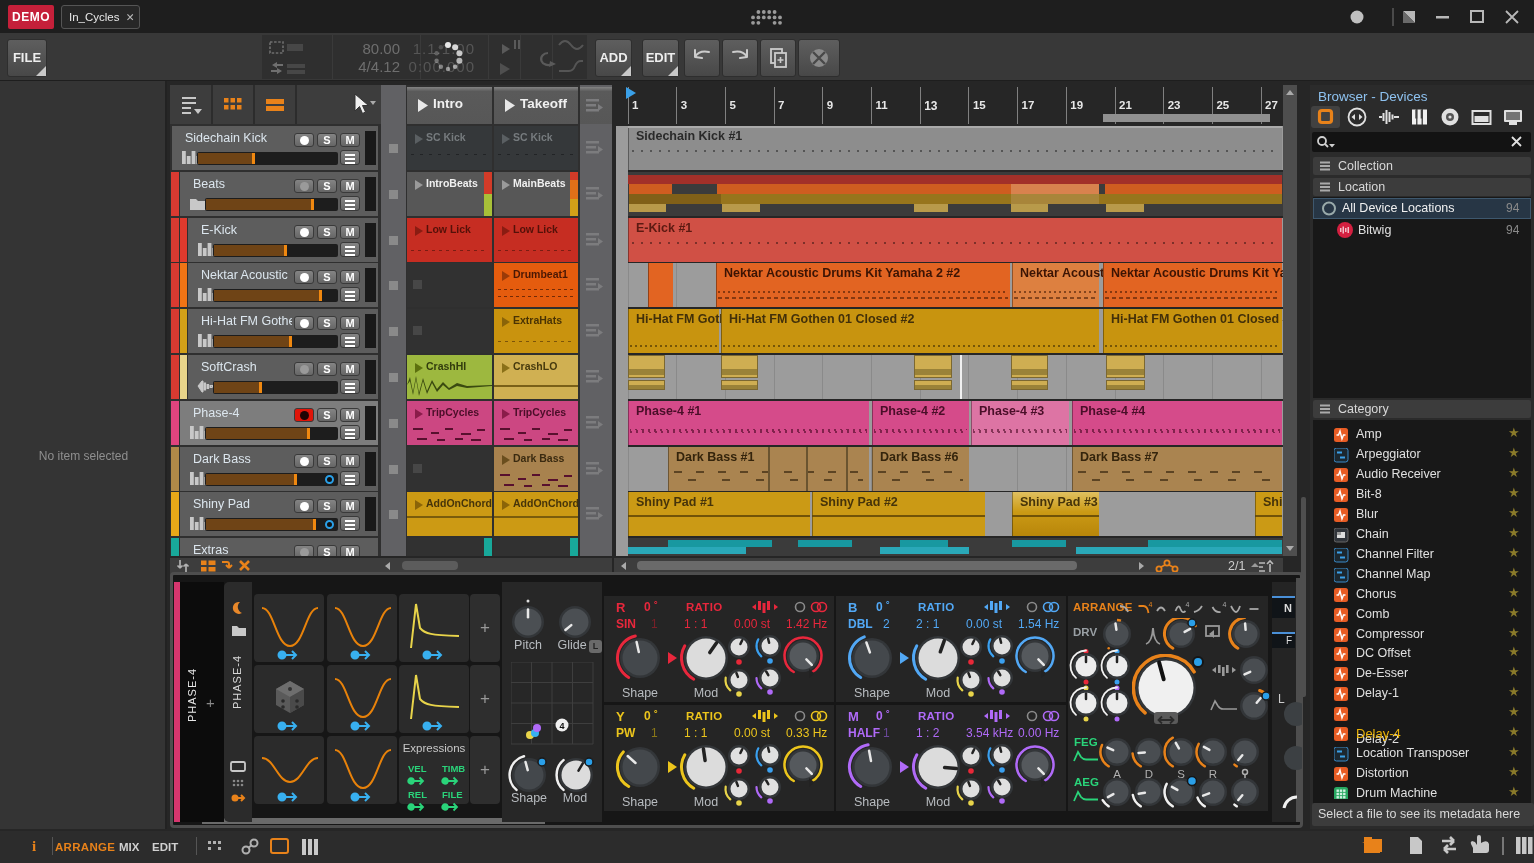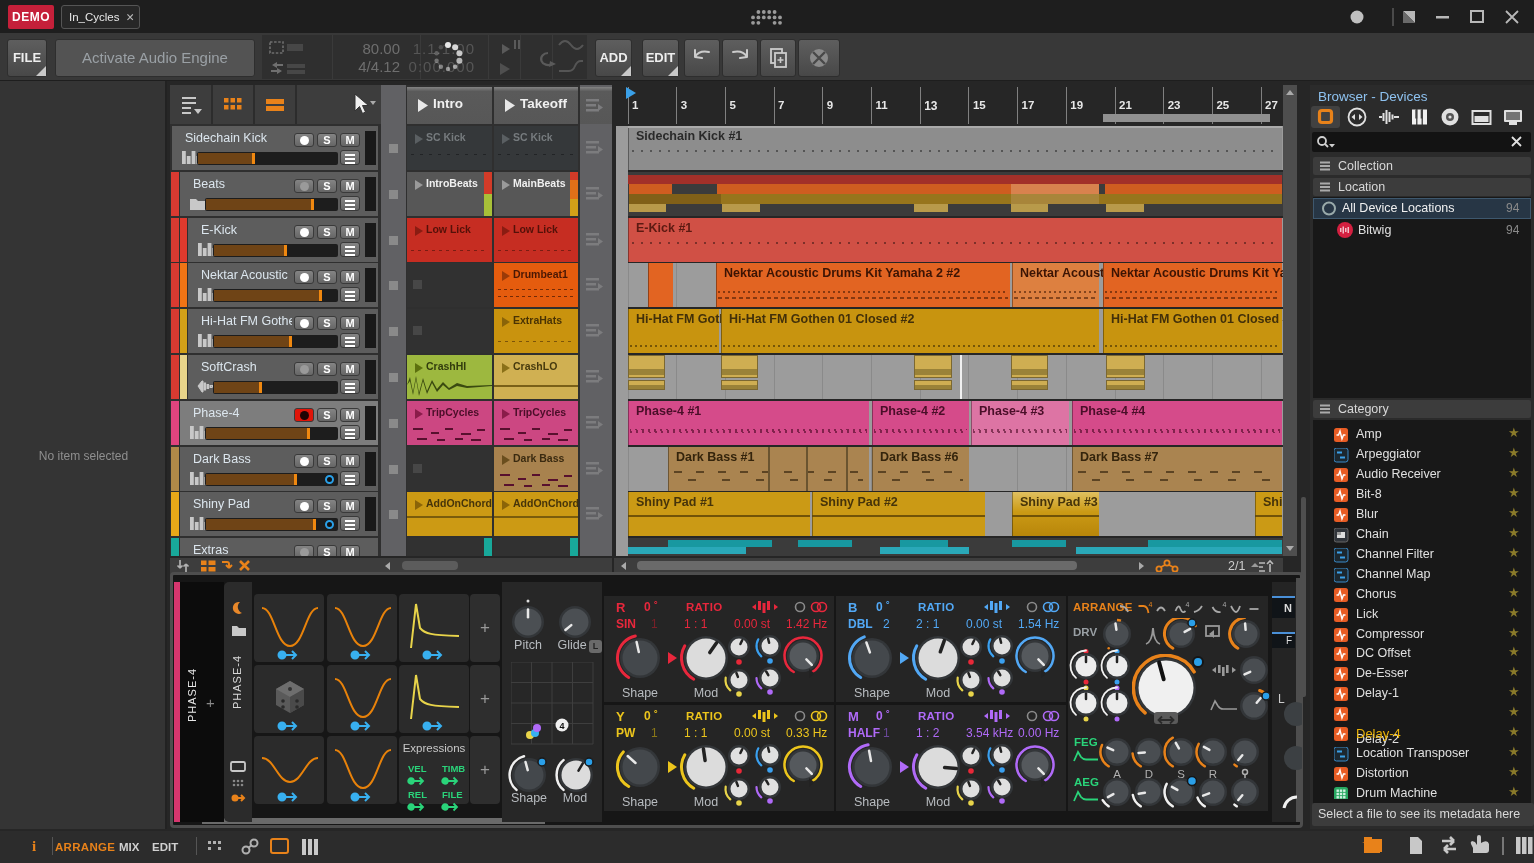--- a/index.html
+++ b/index.html
@@ -24,21 +24,20 @@
         <circle cx="17" cy="17" r="6.5" fill="#c0c0c0"></circle>
         <line x1="53" y1="8" x2="53" y2="26" stroke="#5a5a5a" stroke-width="1.5"></line>
         <path d="M63,11 h12 v12 z" fill="#b8b8b8"></path>
         <path d="M63,11 v12 h12 z" fill="#6a6a6a"></path>
         <rect x="96" y="16" width="13" height="2.5" fill="#b8b8b8"></rect>
         <rect x="131" y="11" width="12" height="11" fill="none" stroke="#b8b8b8" stroke-width="2"></rect>
         <path d="M166,11 l12,12 M178,11 l-12,12" stroke="#b8b8b8" stroke-width="1.8"></path>
       </svg></div>
     <div style="position:absolute;left:0px;top:33px;width:1534px;height:48px;background:#383838;border-bottom:1px solid #1e1e1e"></div>
     <div style="position:absolute;left:7px;top:39px;width:40px;height:38px;background:linear-gradient(#5e5e5e,#484848);border-radius:3px;border:1px solid #2e2e2e;text-align:center;line-height:36px;font-size:13px;font-weight:bold;color:#eee">FILE<div style="position:absolute;right:0;bottom:0;width:0;height:0;border-style:solid;border-width:0 0 10px 10px;border-color:transparent transparent #c8c8c8 transparent"></div></div>
-    <div style="position:absolute;left:55px;top:39px;width:200px;height:38px;background:#535353;border-radius:3px;border:1px solid #2e2e2e;text-align:center;line-height:36px;font-size:15px;color:#9aa0a5">Activate Audio Engine</div>
     <div style="position:absolute;left:262px;top:35px;width:325px;height:44px;background:#2f2f2f"></div>
     <div style="position:absolute;left:332px;top:35px;width:1px;height:44px;background:#3a3a3a"></div>
     <div style="position:absolute;left:420px;top:35px;width:1px;height:44px;background:#3a3a3a"></div>
     <div style="position:absolute;left:488px;top:35px;width:1px;height:44px;background:#3a3a3a"></div>
     <div style="position:absolute;left:520px;top:35px;width:1px;height:44px;background:#3a3a3a"></div>
     <div style="position:absolute;left:552px;top:35px;width:1px;height:44px;background:#3a3a3a"></div>
     <div style="position:absolute;left:262px;top:35px;width:325px;height:44px"><svg width="325" height="44" viewBox="0 0 325 44">
         <rect x="8" y="7" width="13" height="11" fill="none" stroke="#6f6f6f" stroke-width="1.6" stroke-dasharray="2.5,1.6"></rect>
         <rect x="25" y="9" width="16" height="7" fill="#474747"></rect>
         <path d="M10,30 l5,-3 v2 h6 v2 h-6 v2 z M20,36 l-5,3 v-2 h-6 v-2 h6 v-2 z" fill="#6f6f6f"></path>
@@ -979,21 +978,21 @@
     <div style="position:absolute;left:1334px;top:587.6px;width:16px;height:16px"><svg width="16" height="16" viewBox="0 0 16 16">
         <rect x="0" y="0" width="14" height="14" rx="2.5" fill="#e85c24"></rect>
         <path d="M2.5,7 h2 l1.5,-4 2,8 1.5,-4 h2" stroke="#fff" stroke-width="1.4" fill="none"></path>
       </svg></div>
     <div style="position:absolute;left:1356px;top:586.6px;font-size:12.5px;color:#e0e0e0;white-space:nowrap;">Chorus</div>
     <div style="position:absolute;left:1508px;top:584.6px;font-size:13px;color:#8a7a2a;white-space:nowrap;">★</div>
     <div style="position:absolute;left:1334px;top:607.55px;width:16px;height:16px"><svg width="16" height="16" viewBox="0 0 16 16">
         <rect x="0" y="0" width="14" height="14" rx="2.5" fill="#e85c24"></rect>
         <path d="M2.5,7 h2 l1.5,-4 2,8 1.5,-4 h2" stroke="#fff" stroke-width="1.4" fill="none"></path>
       </svg></div>
-    <div style="position:absolute;left:1356px;top:606.55px;font-size:12.5px;color:#e0e0e0;white-space:nowrap;">Lick</div>
+    <div style="position:absolute;left:1356px;top:606.55px;font-size:12.5px;color:#e0e0e0;white-space:nowrap;">Comb</div>
     <div style="position:absolute;left:1508px;top:604.55px;font-size:13px;color:#8a7a2a;white-space:nowrap;">★</div>
     <div style="position:absolute;left:1334px;top:627.5px;width:16px;height:16px"><svg width="16" height="16" viewBox="0 0 16 16">
         <rect x="0" y="0" width="14" height="14" rx="2.5" fill="#e85c24"></rect>
         <path d="M2.5,7 h2 l1.5,-4 2,8 1.5,-4 h2" stroke="#fff" stroke-width="1.4" fill="none"></path>
       </svg></div>
     <div style="position:absolute;left:1356px;top:626.5px;font-size:12.5px;color:#e0e0e0;white-space:nowrap;">Compressor</div>
     <div style="position:absolute;left:1508px;top:624.5px;font-size:13px;color:#8a7a2a;white-space:nowrap;">★</div>
     <div style="position:absolute;left:1334px;top:647.45px;width:16px;height:16px"><svg width="16" height="16" viewBox="0 0 16 16">
         <rect x="0" y="0" width="14" height="14" rx="2.5" fill="#e85c24"></rect>
         <path d="M2.5,7 h2 l1.5,-4 2,8 1.5,-4 h2" stroke="#fff" stroke-width="1.4" fill="none"></path>

